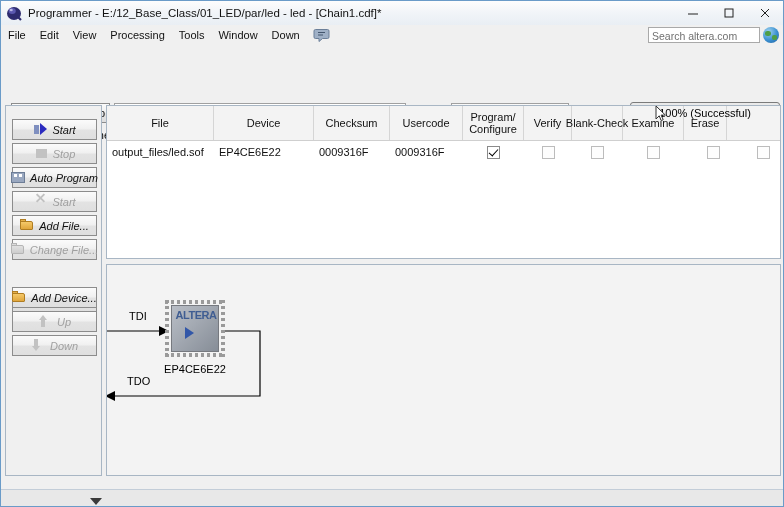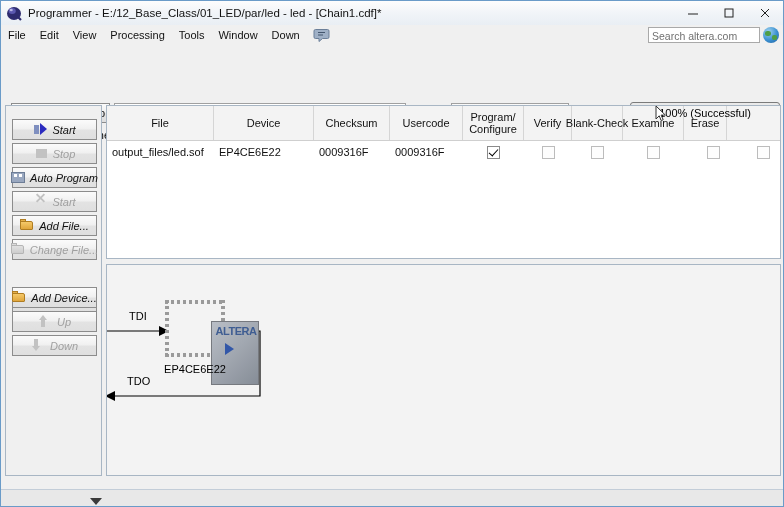--- a/index.html
+++ b/index.html
@@ -292,26 +292,25 @@
   }
   .chip-pins {
     position: absolute; left: 0; top: 0; width: 60px; height: 57px;
     background:
       repeating-linear-gradient(to right, #9a9a9a 0 3px, transparent 3px 6px) left top / 60px 4px no-repeat,
       repeating-linear-gradient(to right, #9a9a9a 0 3px, transparent 3px 6px) left bottom / 60px 4px no-repeat,
       repeating-linear-gradient(to bottom, #9a9a9a 0 3px, transparent 3px 6px) left top / 4px 57px no-repeat,
       repeating-linear-gradient(to bottom, #9a9a9a 0 3px, transparent 3px 6px) right top / 4px 57px no-repeat;
   }
   .chip-body {
-    position: absolute; left: 6px; top: 21px;
-    width: 48px; height: 64px;
+    position: absolute; left: 6px; top: 5px;
+    width: 48px; height: 47px;
     background: linear-gradient(135deg, #b9bec6 0%, #a3a9b2 45%, #868d97 100%);
     border: 1px solid #76797f;
     box-sizing: border-box;
-    margin-left: 40px;
   }
   .chip-logo {
     position: absolute; left: 3px; top: 3px; width: 42px; height: 13px;
     font-size: 11px; font-weight: bold; letter-spacing: -0.5px;
     color: #3f5d92;
     text-align: center; line-height: 13px;
     font-family: "Liberation Sans", sans-serif;
   }
   .chip-tri {
     position: absolute; left: 13px; top: 21px;

